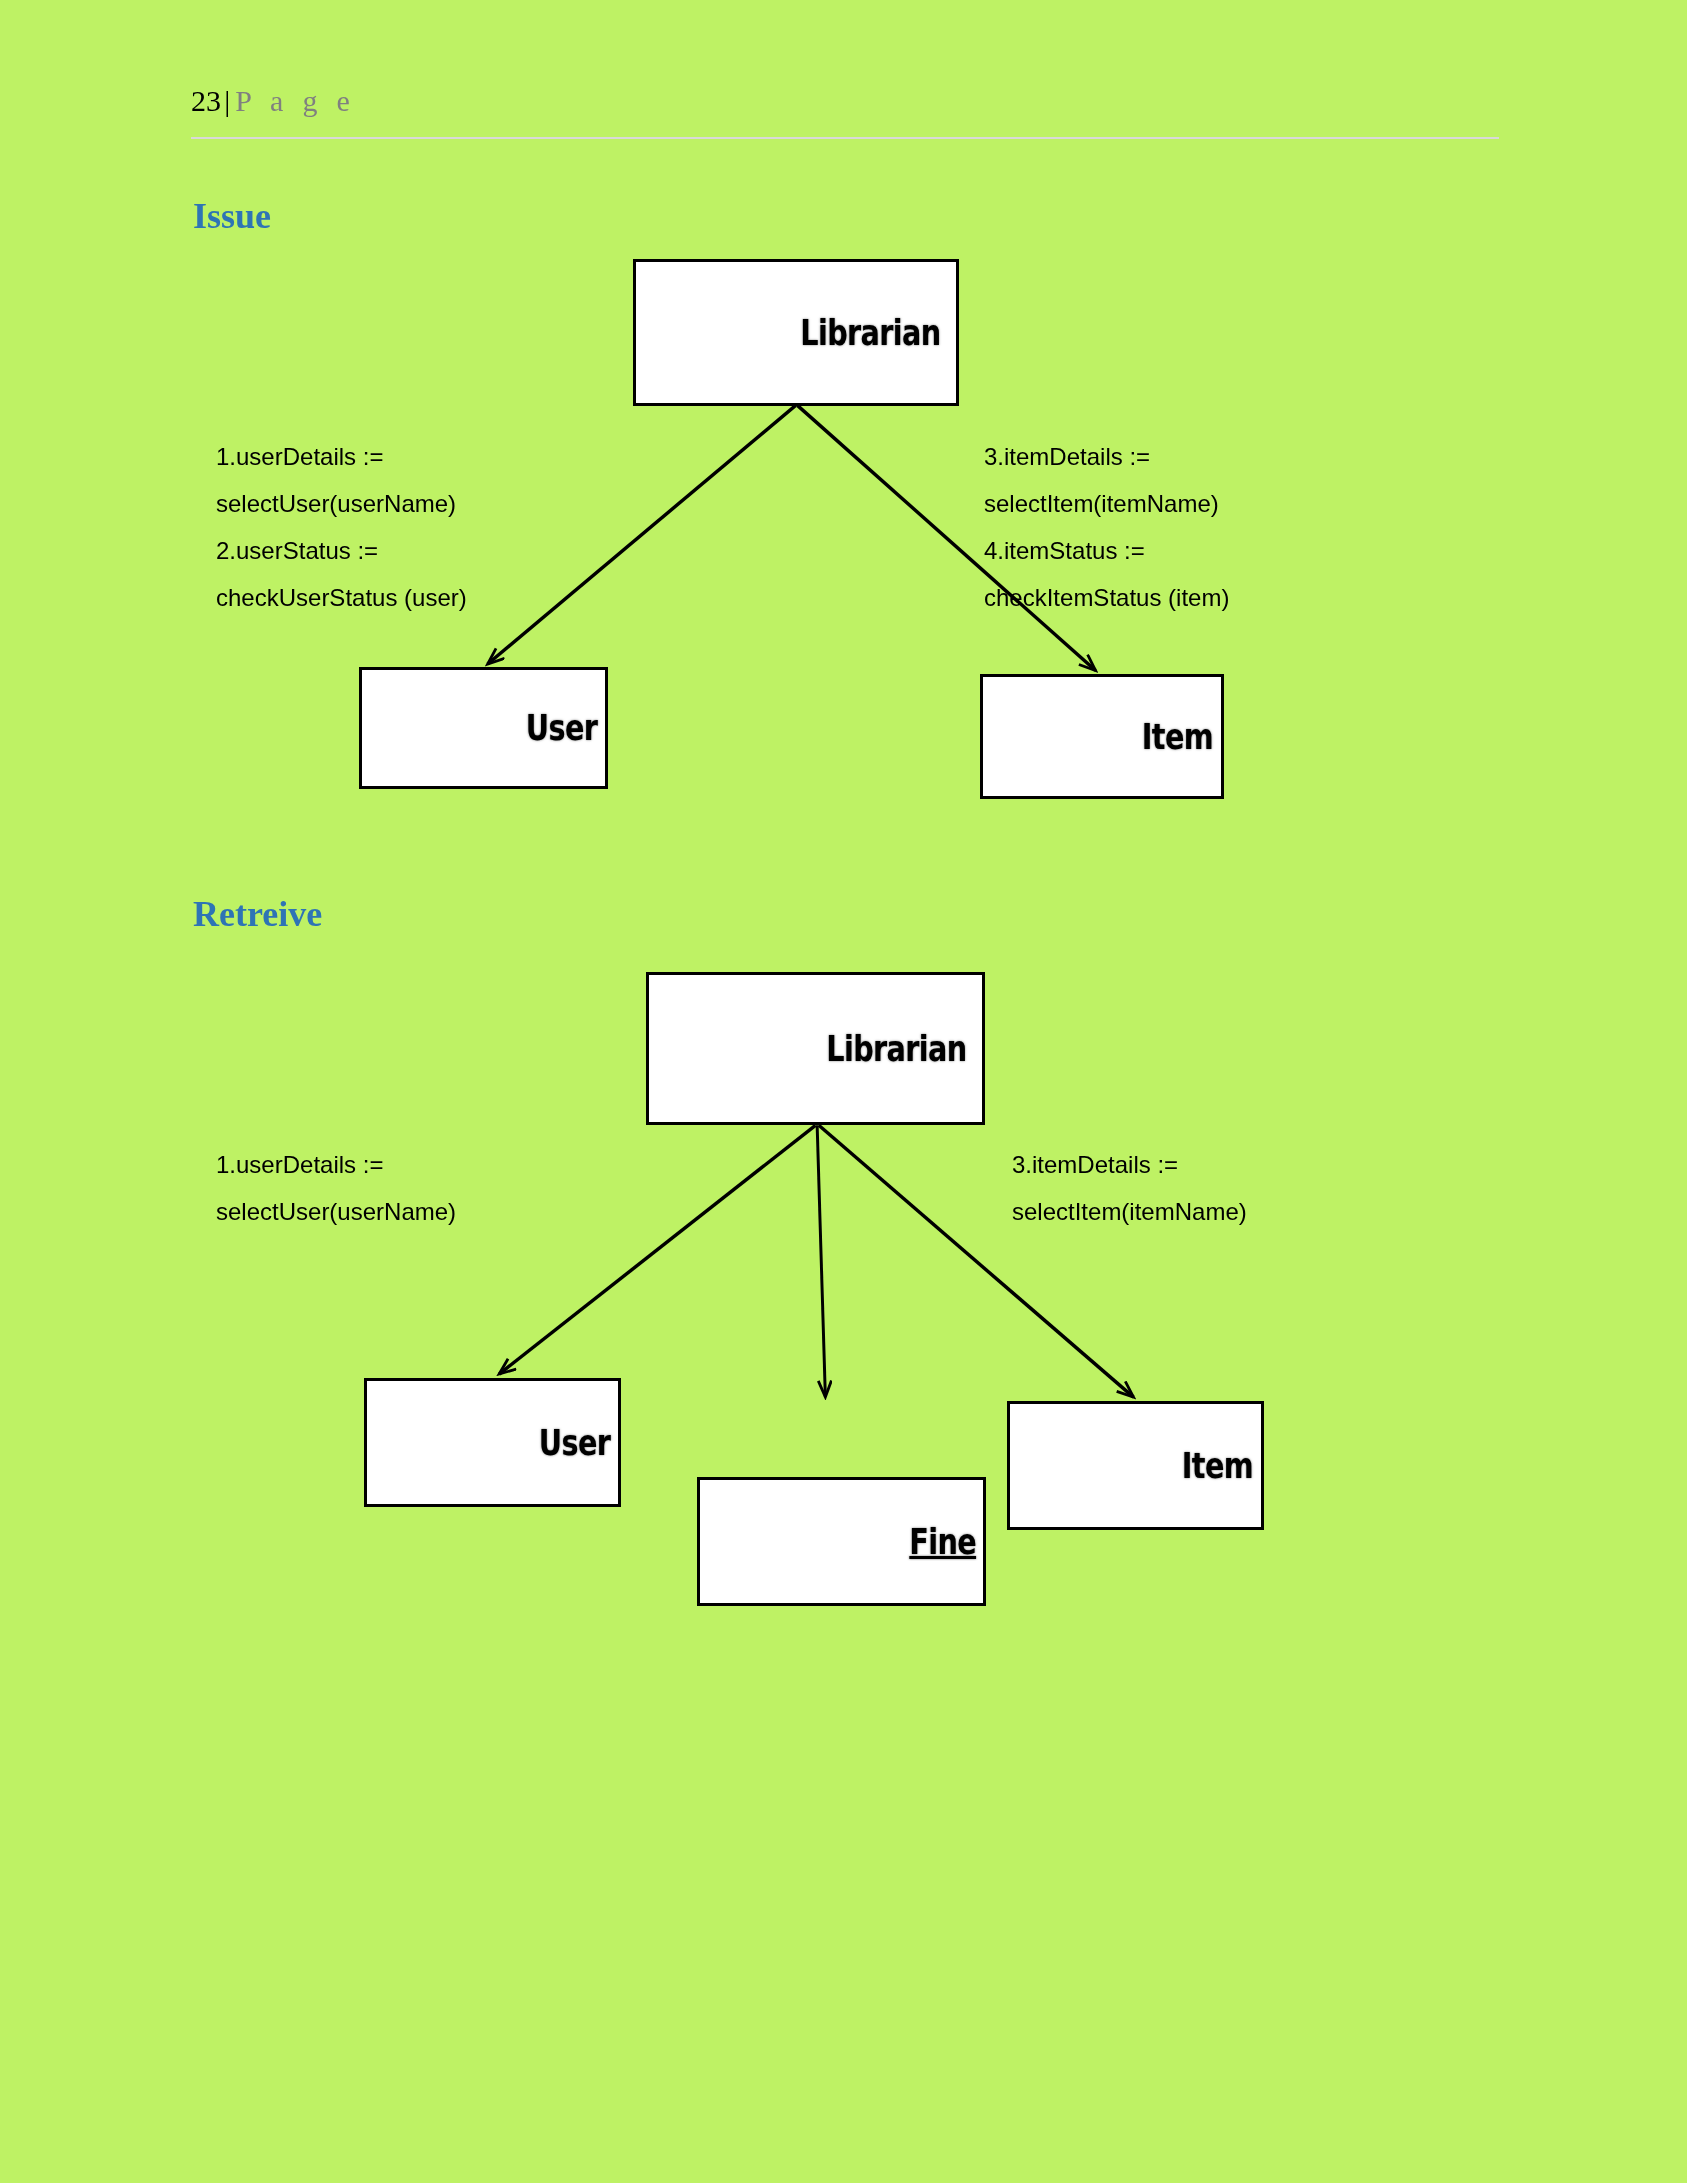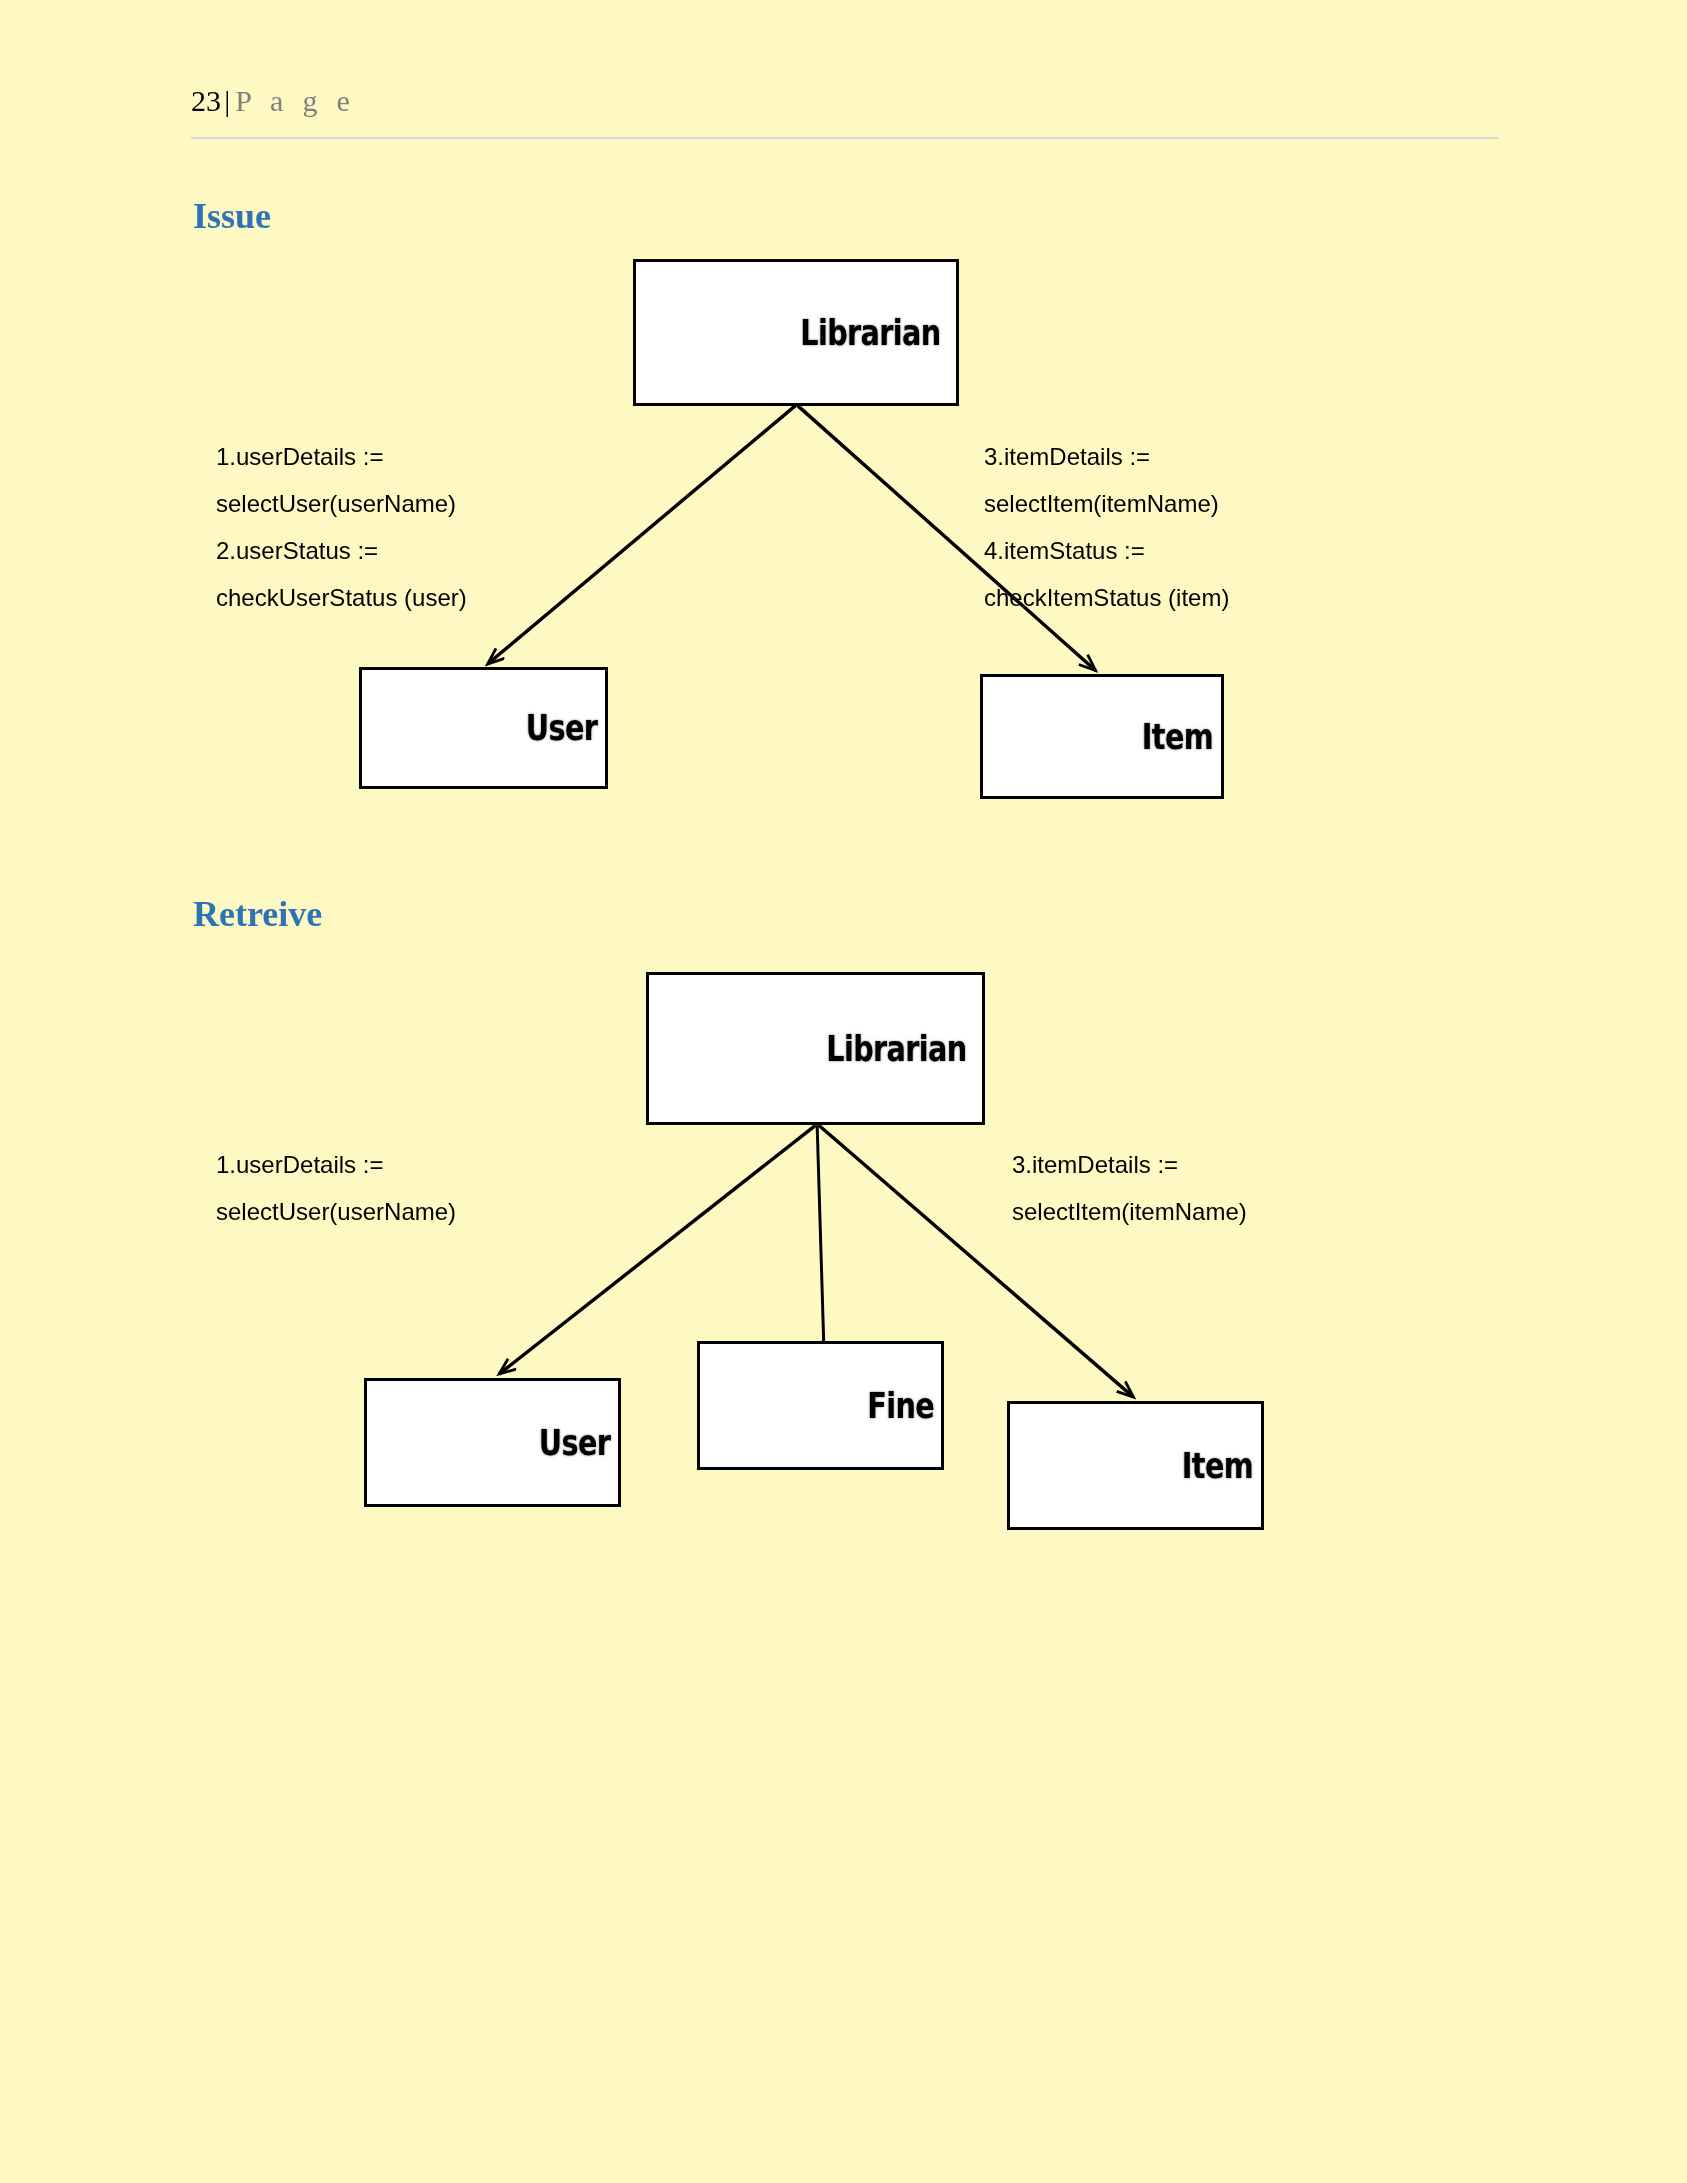--- a/index.html
+++ b/index.html
@@ -12,21 +12,21 @@
     width: 1687px;
     height: 2183px;
     position: relative;
     font-family: "Liberation Sans", sans-serif;
     overflow: hidden;
   }
 
   .page {
     position: absolute;
     inset: 0;
-    background: #fef9c3;
+    background: #bef264;
   }
 
   
   .page-header {
     position: absolute;
     left: 191px;
     top: 86px;
     font-family: "Liberation Serif", serif;
     font-size: 30px;
     line-height: 1;
@@ -98,21 +98,21 @@
   }
 
   
   #d1-librarian { left: 633px;  top: 259px;  width: 326px; height: 147px; }
   #d1-user      { left: 359px;  top: 667px;  width: 249px; height: 122px; }
   #d1-item      { left: 980px; top: 674px;  width: 244px; height: 125px; }
 
   
   #d2-librarian { left: 646px;  top: 972px; width: 339px; height: 153px; }
   #d2-user      { left: 364px;  top: 1378px; width: 257px; height: 129px; }
-  #d2-fine      { left: 697px;  top: 1341px; width: 247px; height: 129px; }
+  #d2-fine      { left: 697px;  top: 1477px; width: 289px; height: 129px; text-decoration: underline; }
   #d2-item      { left: 1007px; top: 1401px; width: 257px; height: 129px; }
 
   
   .annotation {
     position: absolute;
     font-family: "Liberation Sans", sans-serif;
     font-size: 24px;
     line-height: 47px;
     color: #000000;
     white-space: pre-line;

